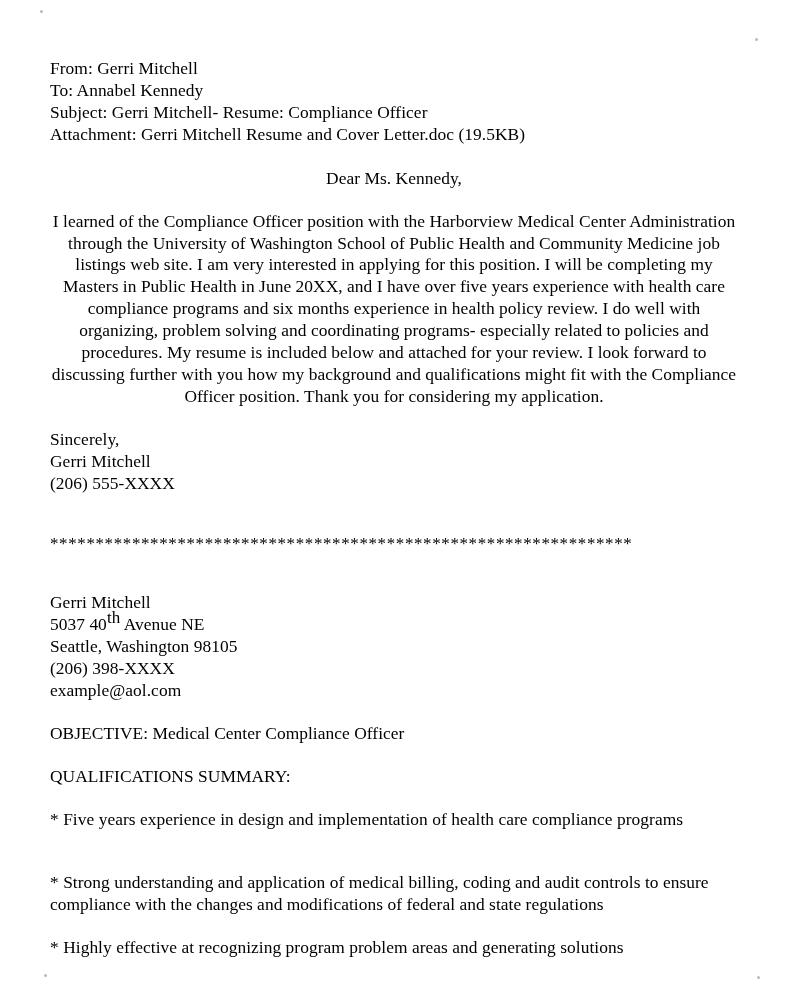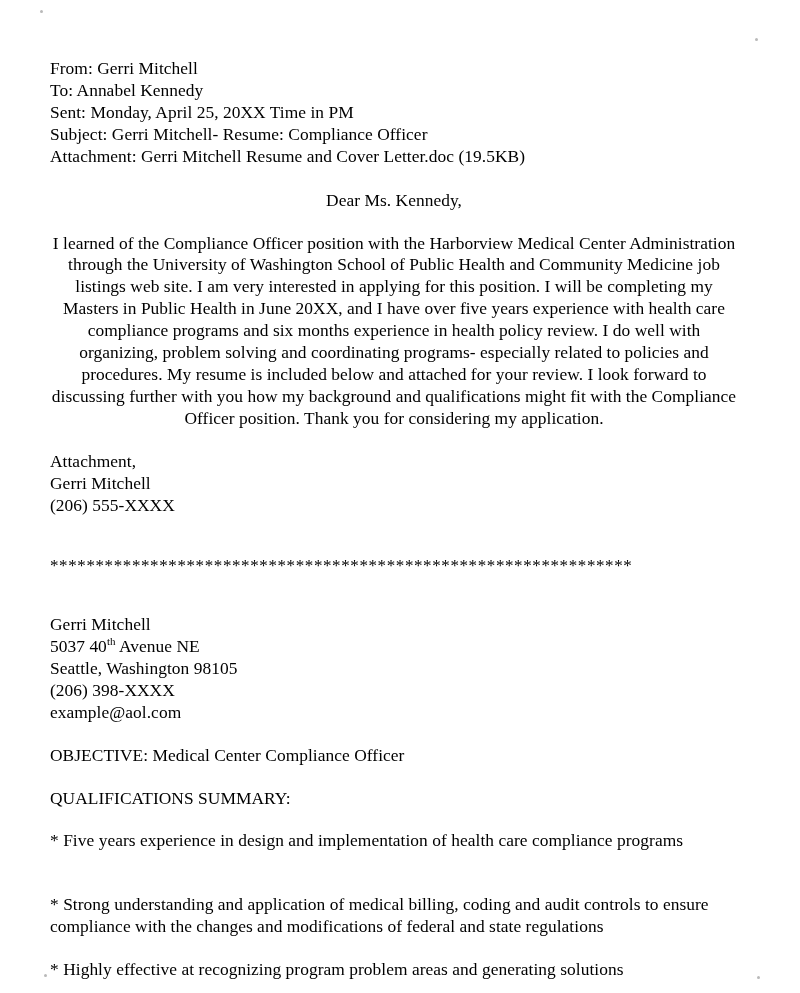--- a/index.html
+++ b/index.html
@@ -55,58 +55,57 @@
     text-align: center;
   }
   .stars {
     font-size: 17px;
     letter-spacing: 0.6px;
     word-spacing: -1px;
     white-space: nowrap;
     overflow: hidden;
   }
   sup {
-    font-size: 11px;
+    font-size: 17px;
     vertical-align: super;
     line-height: 0;
   }
   .bullet { text-indent: 0; }
 </style>
 </head>
 <body>
 
 <div class="page">
 
   <span class="corner-mark corner-tl"></span>
   <span class="corner-mark corner-tr"></span>
   <span class="corner-mark corner-bl"></span>
   <span class="corner-mark corner-br"></span>
 
   <div class="doc-body">
 
     <div class="header-block">
       <p>From: Gerri Mitchell</p>
       <p>To: Annabel Kennedy</p>
-      <p>Sent: Monday, April 25, 20XX Time in PM</p>
       <p>Subject: Gerri Mitchell- Resume: Compliance Officer</p>
       <p>Attachment: Gerri Mitchell Resume and Cover Letter.doc (19.5KB)</p>
     </div>
 
     <div class="spacer-md"></div>
 
     <p class="para">Dear Ms. Kennedy,</p>
 
     <div class="spacer-para"></div>
 
     <p class="para">I learned of the Compliance Officer position with the Harborview Medical Center Administration through the University of Washington School of Public Health and Community Medicine job listings web site.  I am very interested in applying for this position.  I will be completing my Masters in Public Health in June 20XX, and I have over five years experience with health care compliance programs and six months experience in health policy review.  I do well with organizing, problem solving and coordinating programs- especially related to policies and procedures.  My resume is included below and attached for your review.  I look forward to discussing further with you how my background and qualifications might fit with the Compliance Officer position.  Thank you for considering my application.</p>
 
     <div class="spacer-para"></div>
 
     <div class="sig-block">
-      <p>Attachment,</p>
+      <p>Sincerely,</p>
       <p>Gerri Mitchell</p>
       <p>(206) 555-XXXX</p>
     </div>
 
     <div class="spacer-para"></div>
 
     <p class="stars">****************************************************************</p>
 
     <div class="spacer-para"></div>
 

